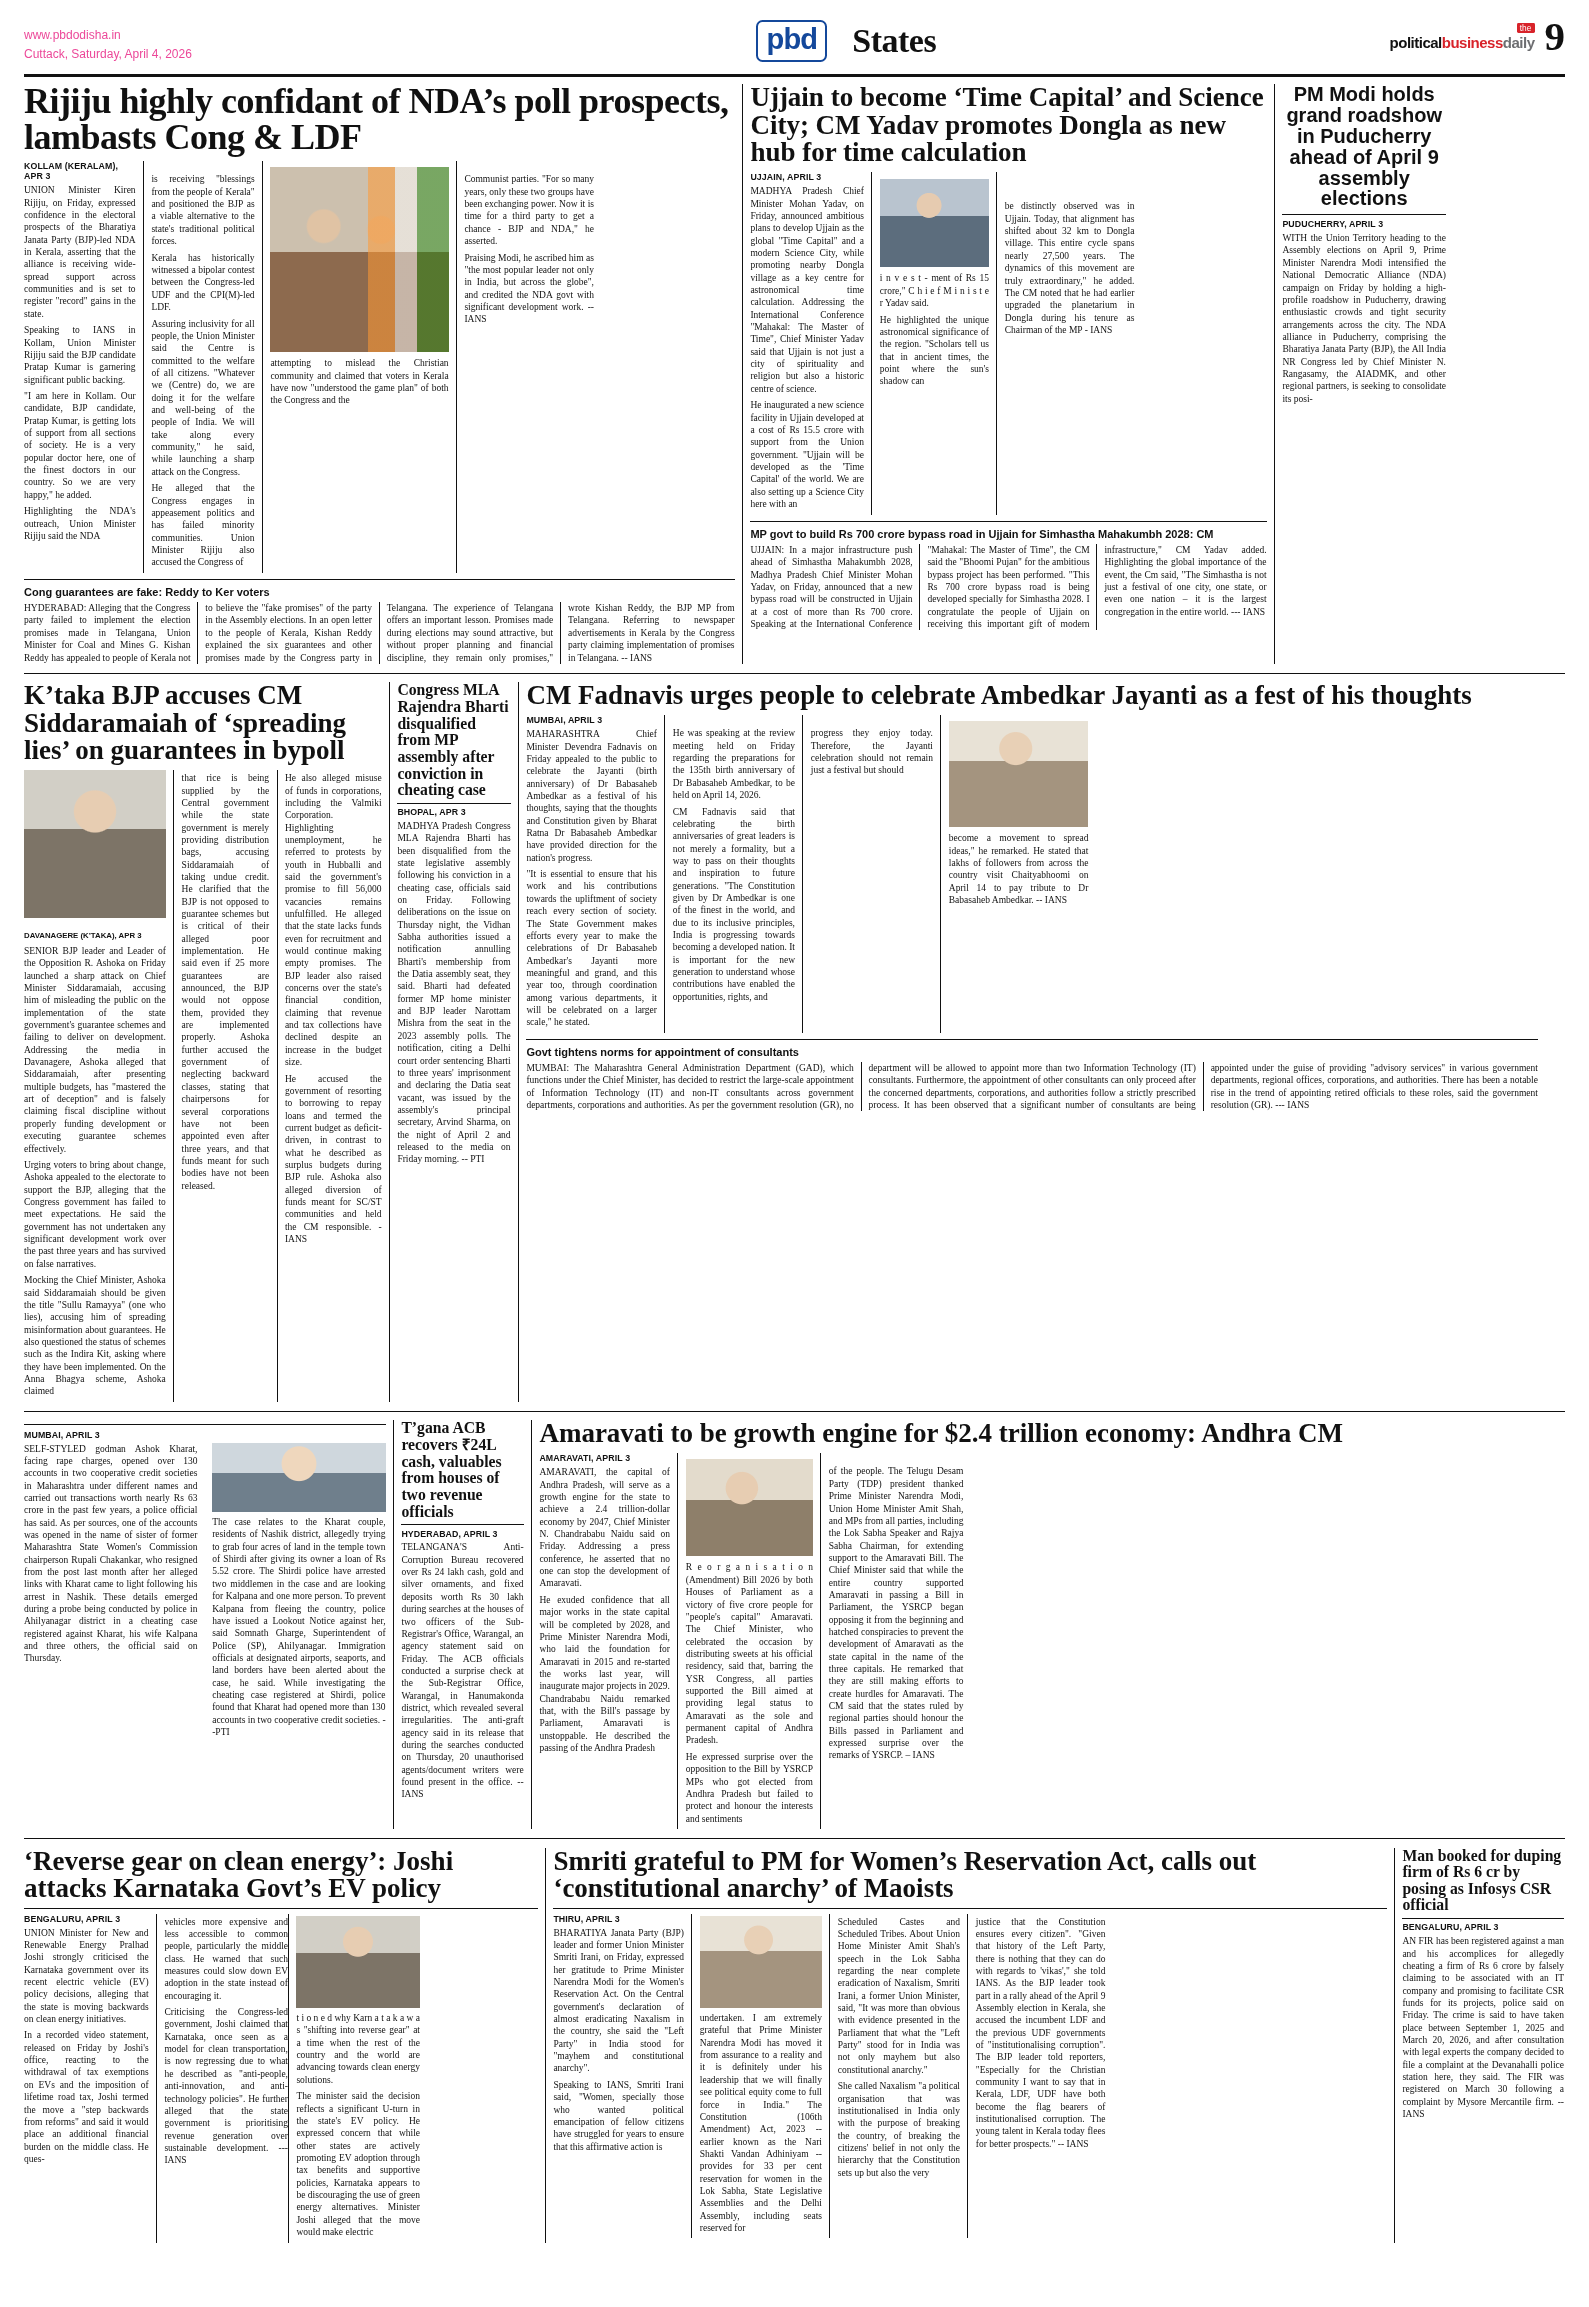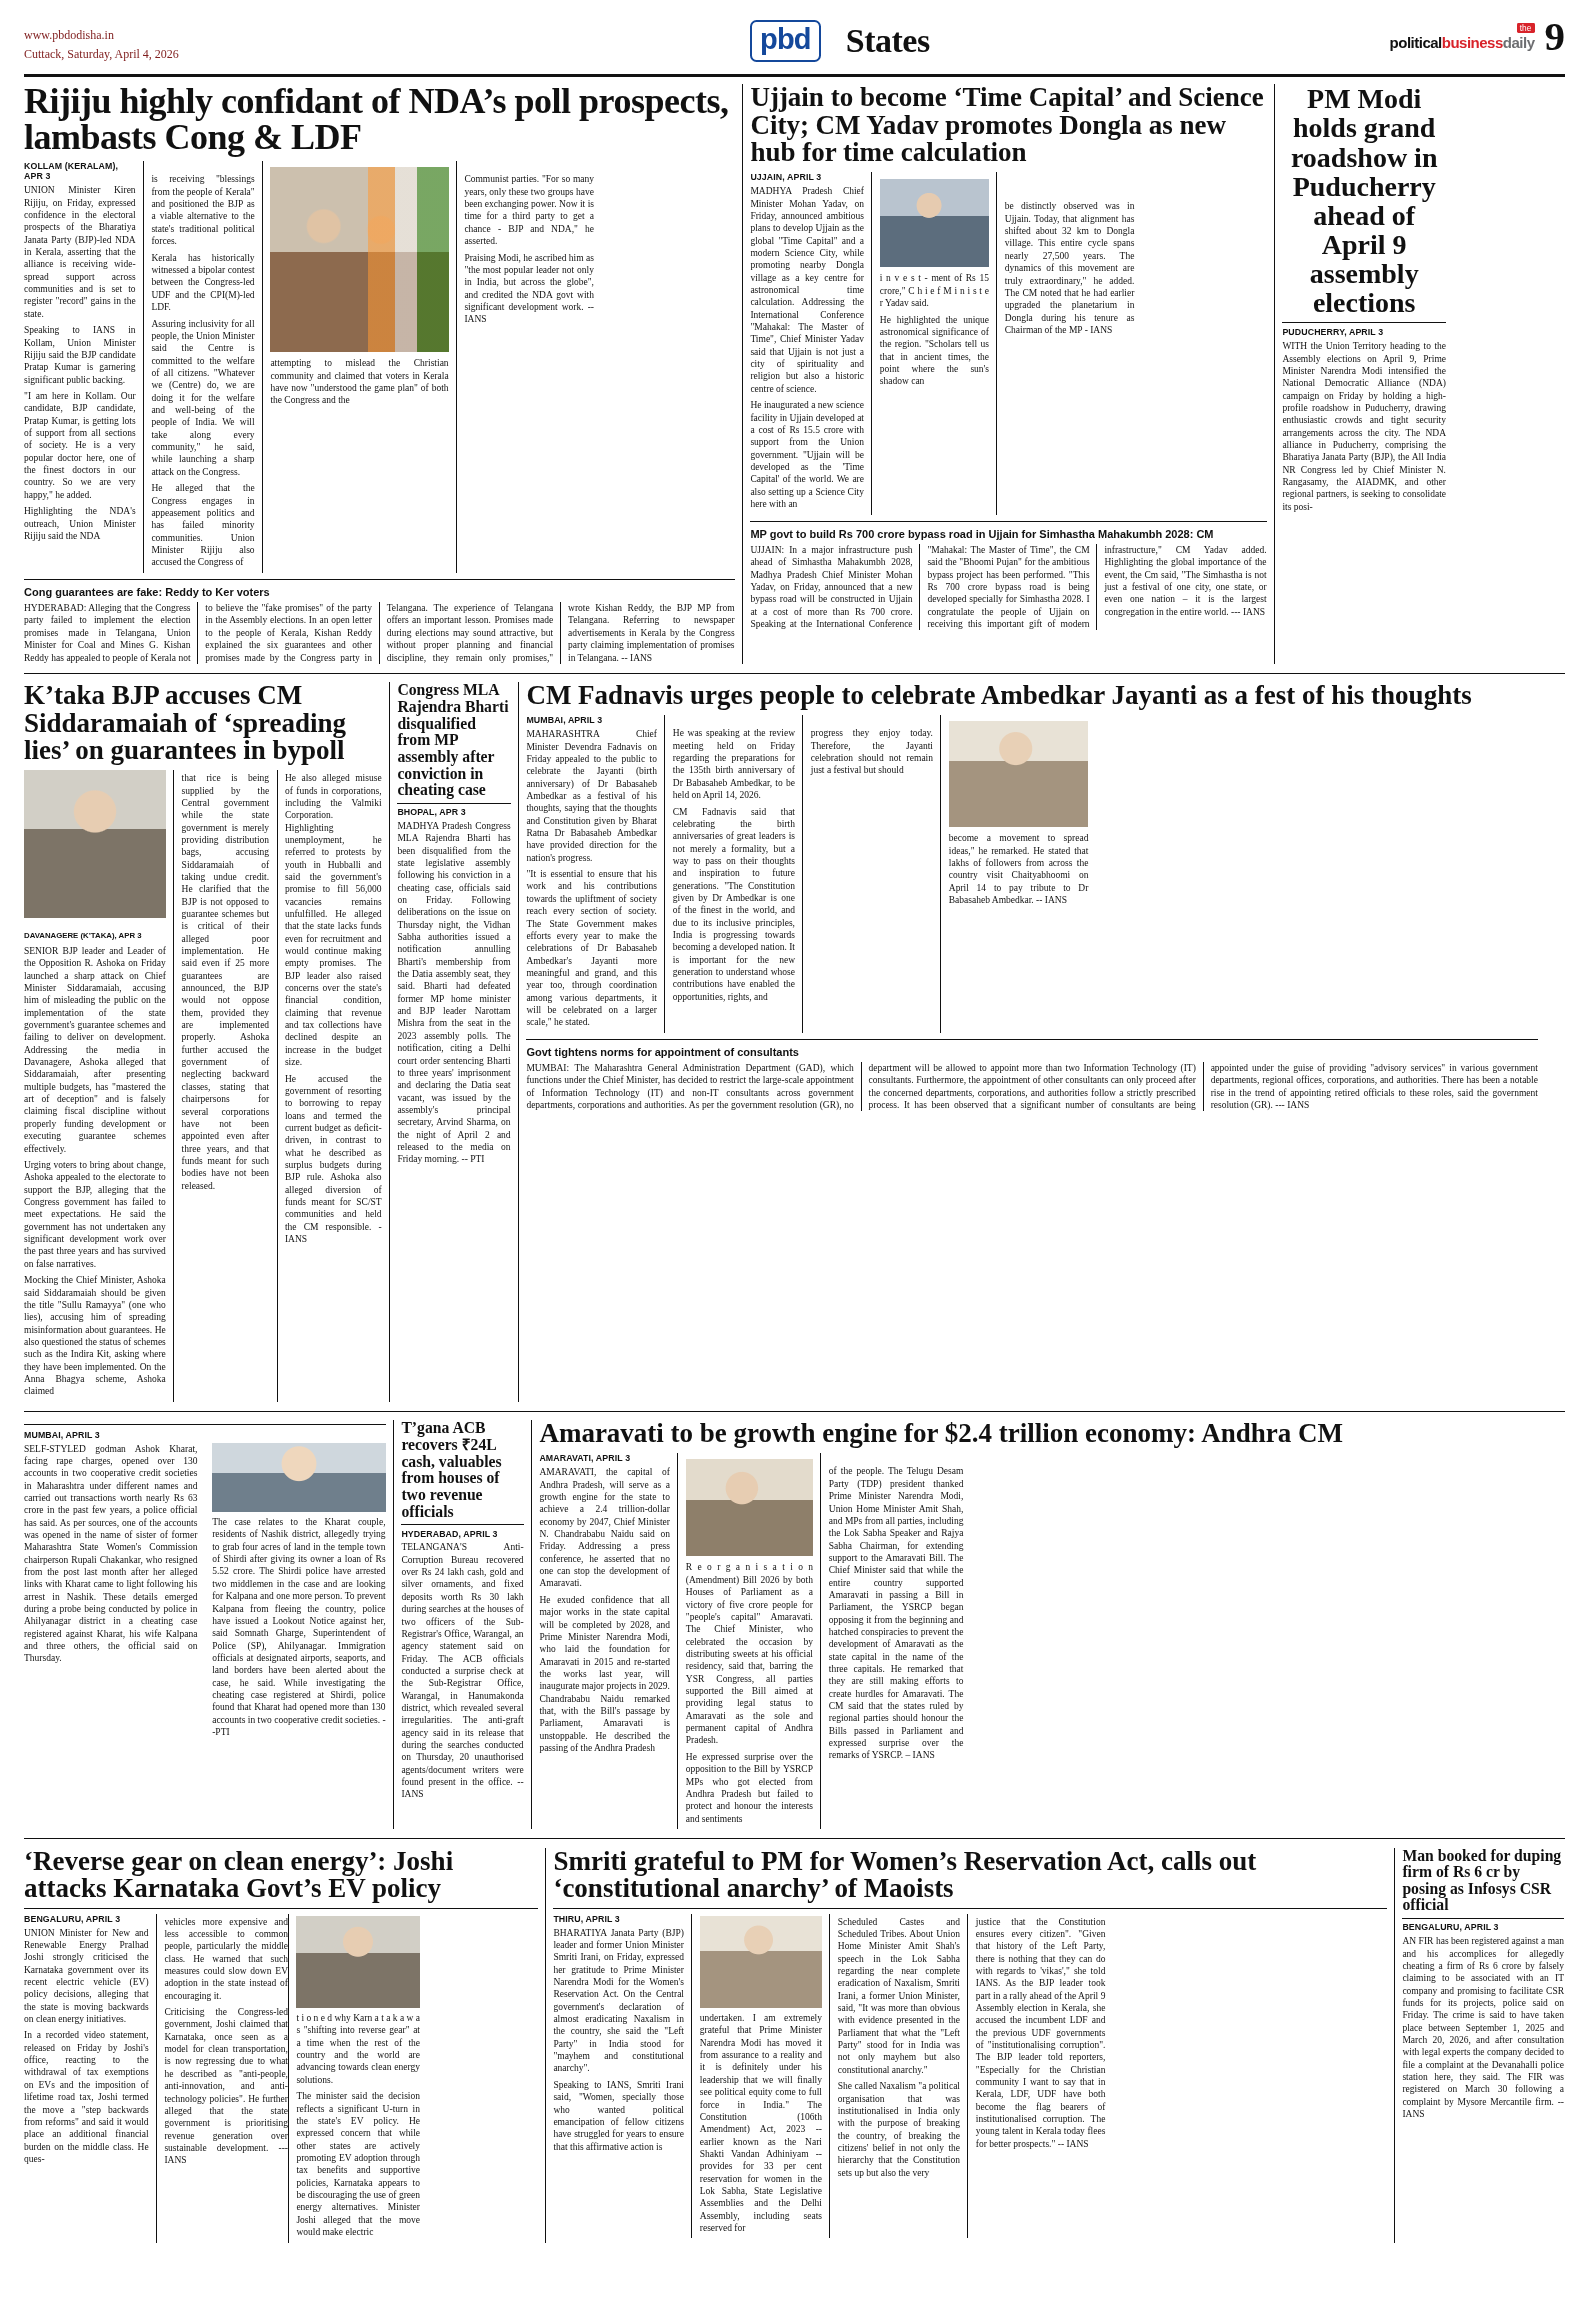--- a/index.html
+++ b/index.html
@@ -7,21 +7,21 @@
   body {
     width: 1589px;
     background: #ffffff;
     font-family: "Liberation Serif", serif;
     color: #111;
   }
   .page { width: 1589px; min-height: 2452px; padding: 20px 24px 14px 24px; }
 
   
   .masthead { display:flex; align-items:flex-start; justify-content:space-between; padding-bottom: 8.3px; }
-  .mast-left { font-family:Liberation Serif, serif; font-size: 12px; line-height: 1.6; color:#7f1d1d; padding-top:5.5px; }
+  .mast-left { font-family:Liberation Sans, sans-serif; font-size: 12px; line-height: 1.6; color:#ec4899; padding-top:5.5px; }
   .mast-left .site { font-size: 12px; }
   .mast-center { display:flex; align-items:center; gap:25px; margin-left: 111px; }
   .pbd-logo {
     font-family:"Liberation Sans", sans-serif; font-weight:bold; font-size:29px; color:#14489b;
     border:2.8px solid #14489b; border-radius:6.5px; padding:0.9px 8.3px 4.6px 8.3px; letter-spacing:-0.9px;
   }
   .states-word { font-family:"Liberation Serif", serif; font-weight:bold; font-size:34px; letter-spacing:-0.5px; }
   .mast-right { display:flex; align-items:center; gap:10px; }
   .brandblock { text-align:right; line-height:1; }
   .brand-the { display:inline-block; background:#d8232a; color:#fff; font-family:"Liberation Sans", sans-serif;
@@ -33,21 +33,21 @@
   .pagenum { font-family:"Liberation Serif", serif; font-weight:bold; font-size:41px; line-height:0.8; }
 
   .rule-thick { border-top: 2.3px solid #111; margin: 1.8px 0 0 0; }
   .rule-thin { border-top: 0.9px solid #111; margin: 0 0 7.4px 0; }
   .hr-sec { border-top: 1.4px solid #111; margin: 9.2px 0 8.3px 0; }
   .hr-light { border-top: 0.9px solid #111; margin: 6.5px 0 5.5px 0; }
 
   
   h1.head { font-family:"Liberation Serif", serif; font-weight:bold; font-size:36px; line-height:0.98; margin:0 0 6.5px 0; letter-spacing:-0.5px;}
   h2.head { font-family:"Liberation Serif", serif; font-weight:bold; font-size:27px; line-height:1.02; margin:0 0 5.5px 0;}
-  h3.head { font-family:Liberation Serif, serif; font-weight:bold; font-size:28px; line-height:1.04; margin:0 0 4.6px 0;}
+  h3.head { font-family:Liberation Sans, sans-serif; font-weight:bold; font-size:20px; line-height:1.04; margin:0 0 4.6px 0;}
   h4.head { font-family:"Liberation Serif", serif; font-weight:bold; font-size:15.7px; line-height:1.06; margin:0 0 3.7px 0;}
   .dateline { font-family:"Liberation Sans", sans-serif; font-weight:bold; font-size:8.8px; margin:0 0 2.8px 0; letter-spacing:0.1px;}
   p.body { font-family:"Liberation Serif", serif; font-size:9.5px; line-height:1.30; margin:0 0 4.2px 0; text-align:justify; }
   p.body.last { margin-bottom:0; }
   .subhead { font-family:"Liberation Sans", sans-serif; font-weight:bold; font-size:11px; line-height:1.15; margin:4.6px 0 3.7px 0; }
   .photo { background:#c9c4bd; position:relative; overflow:hidden; }
   .caption { font-family:"Liberation Sans", sans-serif; font-weight:bold; font-size:7.8px; margin-top:13px; }
   .vline { border-left:0.9px solid #111; }
 
   .cols { display:flex; }

